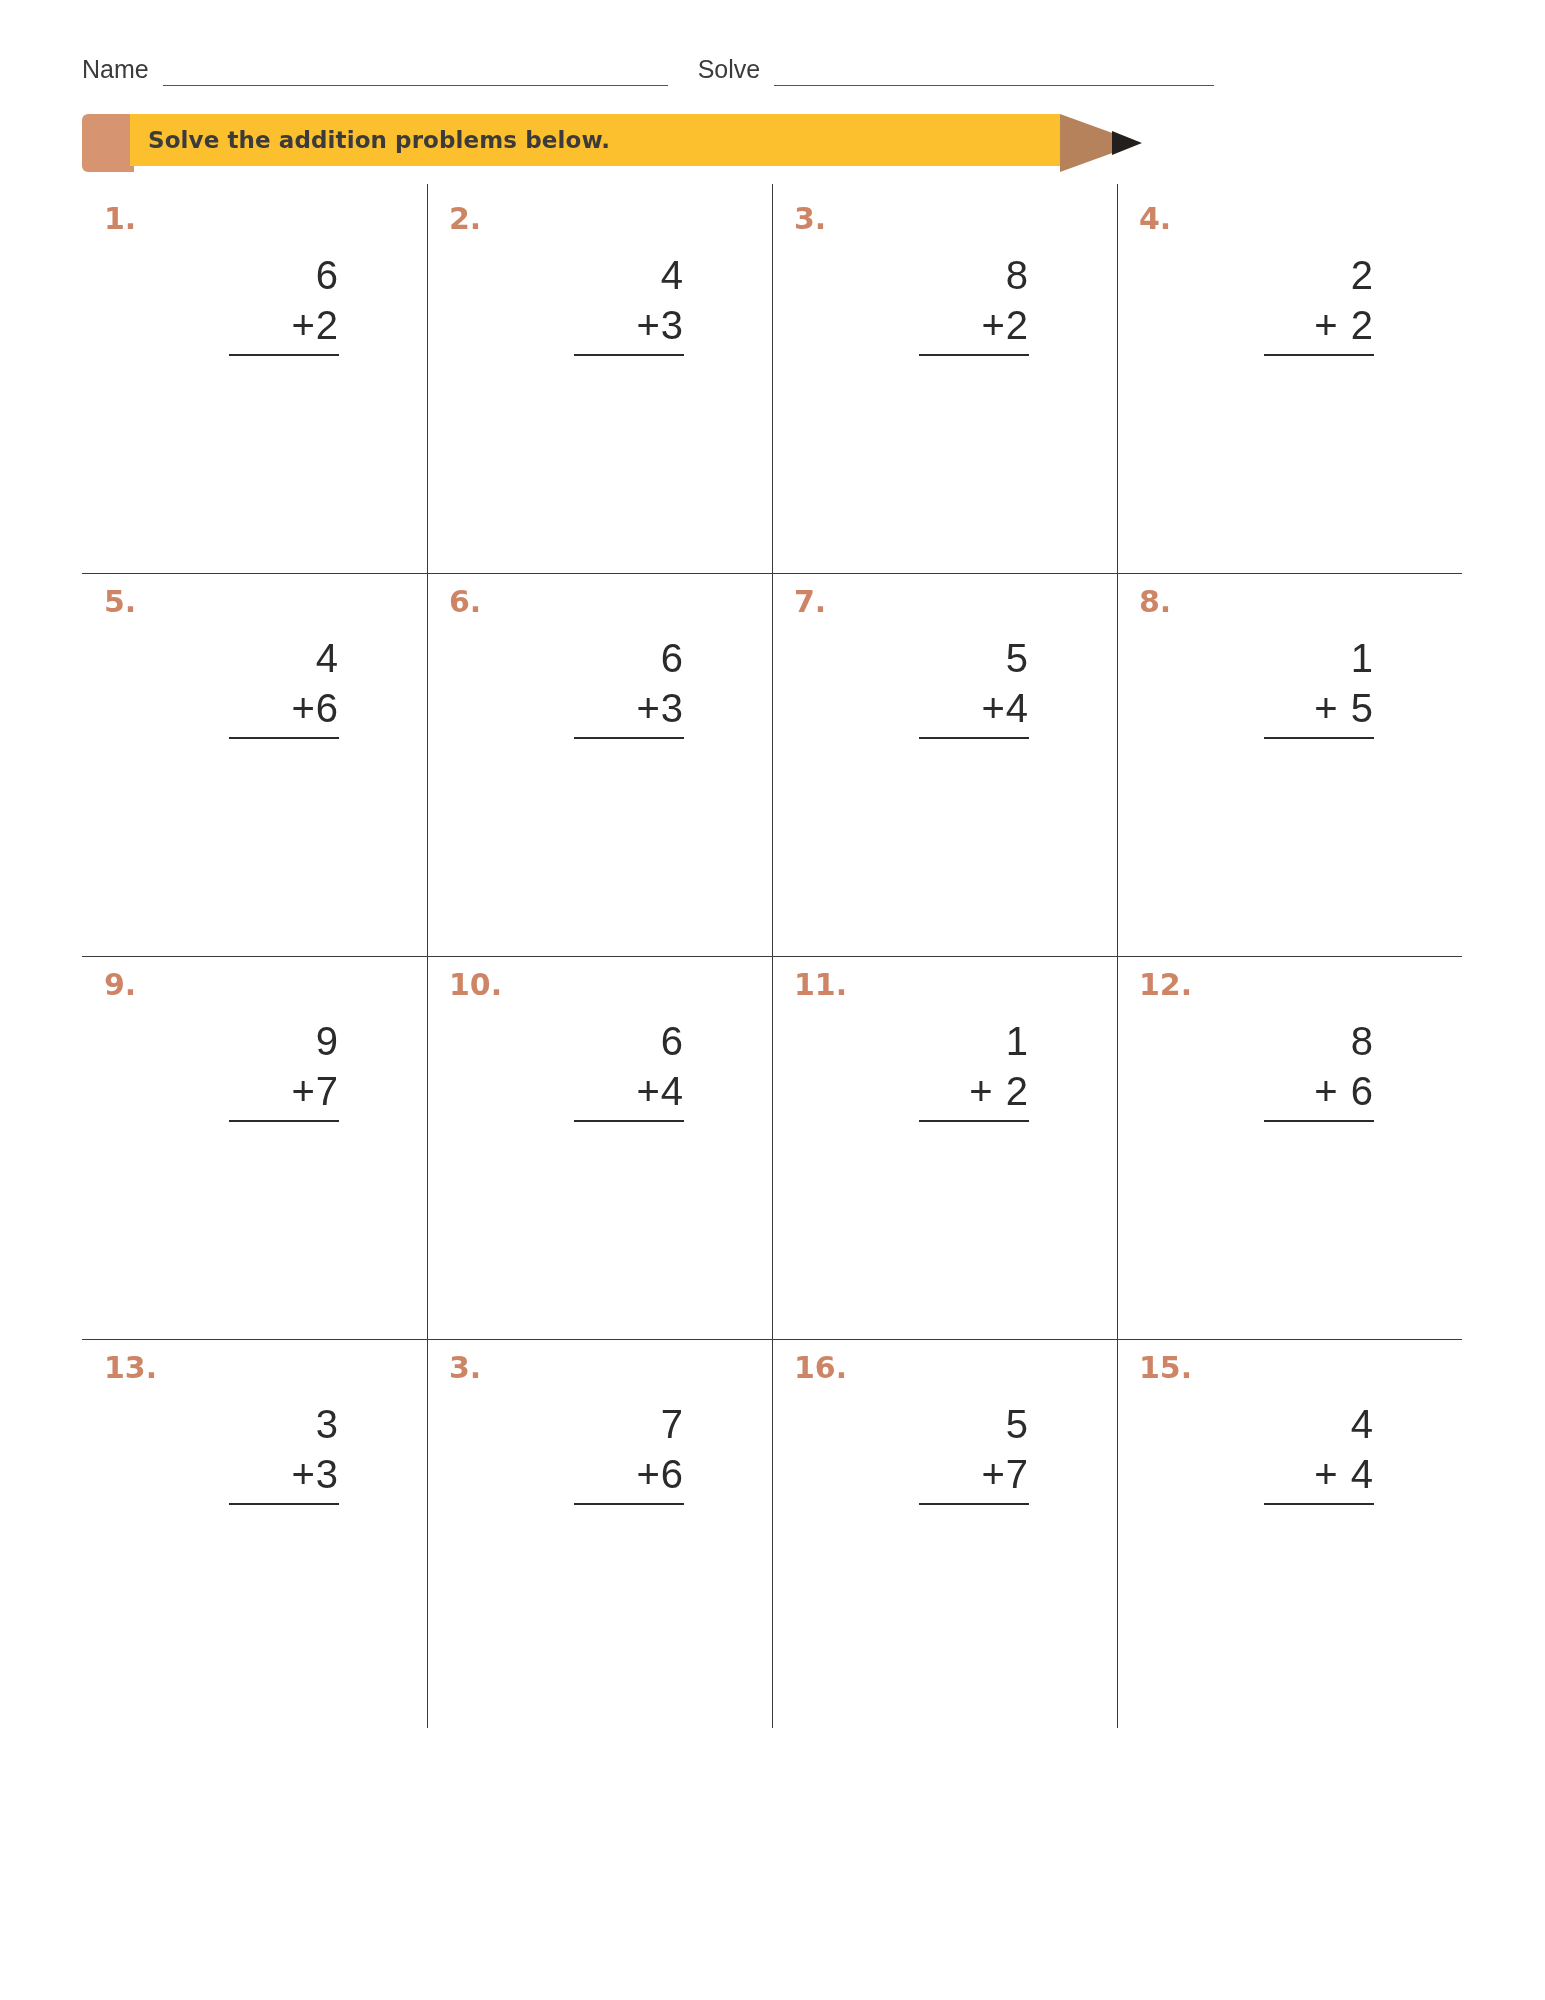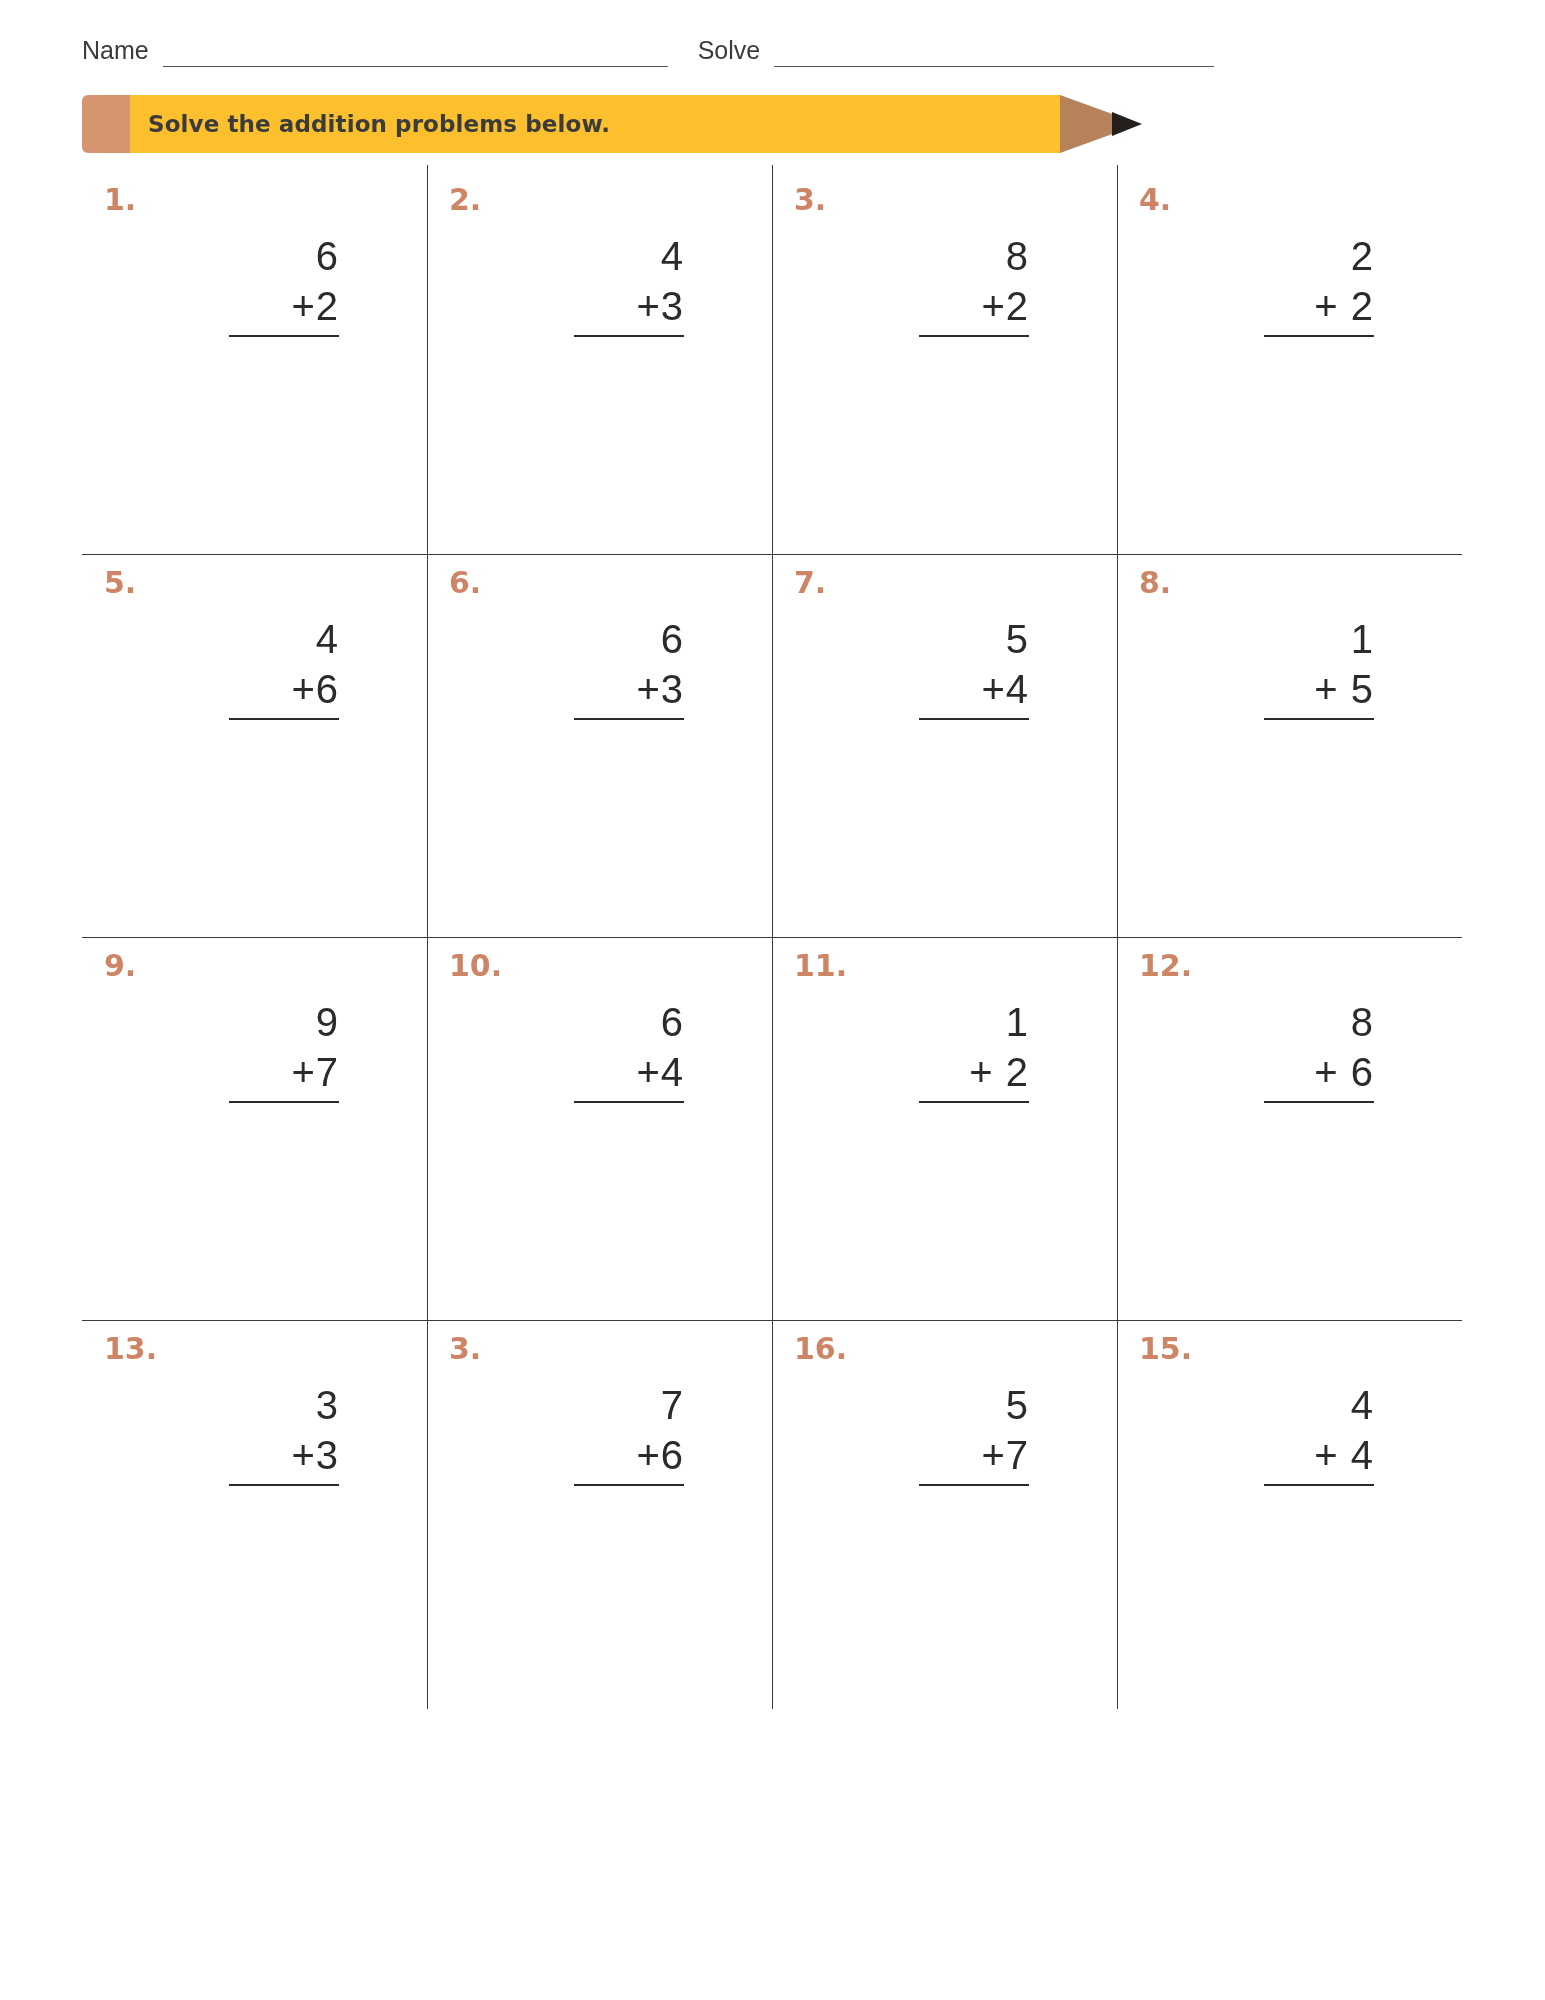--- a/index.html
+++ b/index.html
@@ -20,21 +20,21 @@
     width: 1545px;
     height: 2000px;
     box-sizing: border-box;
     padding: 0 82px;
   }
 
   
   .namedate {
     display: flex;
     align-items: flex-end;
-    padding-top: 36px;
+    padding-top: 55px;
     font-size: 25px;
     color: #3b3b3b;
   }
   .nd-label {
     font-size: 25px;
     color: #3b3b3b;
     white-space: nowrap;
     padding-bottom: 2px;
   }
   .nd-rule {
@@ -67,21 +67,21 @@
   .pencil-eraser {
     position: absolute;
     left: 0; top: 0;
     width: 52px; height: 58px;
     background: #d79471;
     border-radius: 6px 0 0 6px;
   }
   .pencil-body {
     position: absolute;
     left: 48px; top: 0;
-    width: 930px; height: 58px;
+    width: 930px; height: 52px;
     background: #fcc02e;
     display: flex;
     align-items: center;
   }
   .pencil-text {
     font-family: "DejaVu Sans", sans-serif;
     font-weight: bold;
     font-size: 23px;
     color: #3b3b3b;
     padding-left: 18px;

